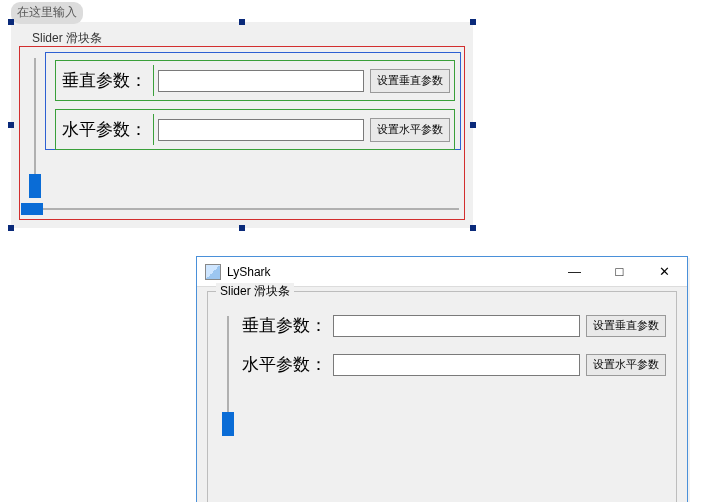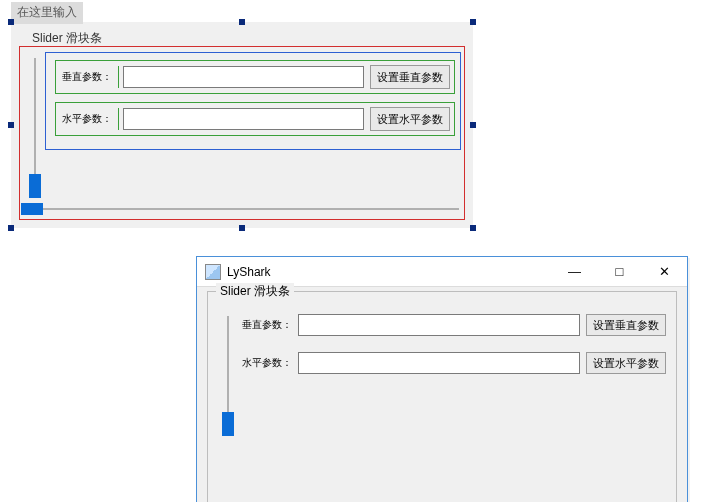--- a/index.html
+++ b/index.html
@@ -25,20 +25,21 @@
   }
   .designer-placeholder {
     position: absolute;
     left: 3px;
     top: 0;
     background: #dcdcdc;
     padding: 2px 6px 3px 6px;
     font-size: 12px;
     color: #555;
     z-index: 5;
+    border-radius: 9px;
   }
   .designer-canvas {
     position: absolute;
     left: 3px;
     top: 20px;
     width: 462px;
     height: 206px;
     background: #f0f0f0;
     background-image: radial-gradient(circle, #b8b8b8 0.6px, transparent 0.6px);
     background-size: 8px 8px;
@@ -77,21 +78,21 @@
   .group-title {
     position: absolute;
     left: 18px;
     top: 8px;
     font-size: 12px;
     background: #f0f0f0;
     padding: 0 3px;
     color: #333;
   }
   .row-label {
-    font-size: 10px;
+    font-size: 17px;
     white-space: nowrap;
   }
   .row-input {
     flex: 1;
     height: 22px;
     border: 1px solid #7a7a7a;
     background: #fff;
     box-sizing: border-box;
     margin: 0 6px;
     padding: 0 4px;

